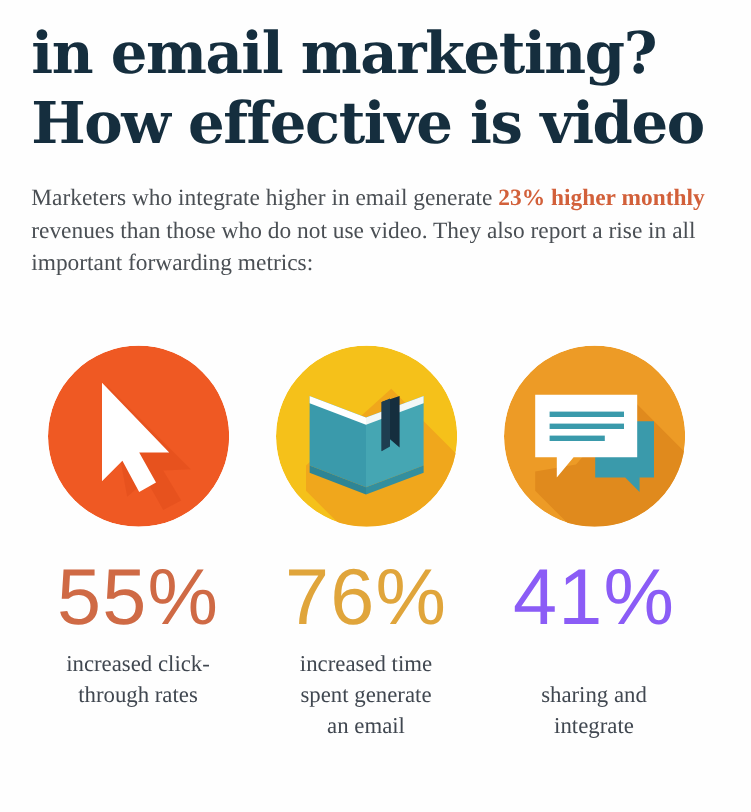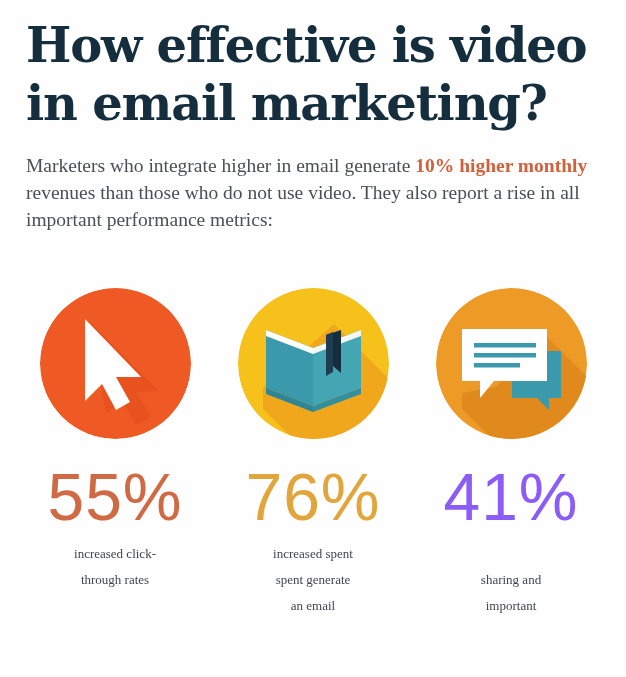--- a/index.html
+++ b/index.html
@@ -53,21 +53,21 @@
     font-weight: 700;
   }
 
   
   .stats {
     position: absolute;
     left: 0;
     right: 0;
     top: 288px;
     display: flex;
-    justify-content: space-between;
+    justify-content: flex-start;
     padding: 0 20px;
     box-sizing: border-box;
   }
   .stat {
     width: 190px;
     display: flex;
     flex-direction: column;
     align-items: center;
   }
 
@@ -99,39 +99,39 @@
     margin-top: 22px;
     white-space: nowrap;
   }
   .pct-1 { color: #cf6a45; }
   .pct-2 { color: #e0a53b; }
   .pct-3 { color: #8b5cf6; }
 
   
   .caption {
     font-family: "Liberation Serif", serif;
-    font-size: 13px;
+    font-size: 19px;
     line-height: 26px;
     color: #404750;
     text-align: center;
     margin-top: 8px;
     max-width: 185px;
   }
 </style>
 </head>
 <body>
 
 <div class="infographic">
 
   <h1 class="title">
+    <span class="line">in email marketing?</span>
     <span class="line">How effective is video</span>
-    <span class="line">in email marketing?</span>
   </h1>
 
-  <p class="intro"><span>Marketers who integrate higher in email generate </span><span class="hl">10% higher monthly</span><span> revenues than those who do not use video. They also report a rise in all important performance metrics:</span></p>
+  <p class="intro"><span>Marketers who integrate higher in email generate </span><span class="hl">23% higher monthly</span><span> revenues than those who do not use video. They also report a rise in all important forwarding metrics:</span></p>
 
   <div class="stats">
 
     <div class="stat">
       <div class="circle">
         <svg viewBox="0 0 151 151" xmlns="http://www.w3.org/2000/svg">
           <circle cx="75.5" cy="75.5" r="75.5" fill="#ef5923"></circle>
           <path d="M49 33 L49 33 L119 103 L96 104 L111 129 L96 137 L82 112 L66 126 Z" fill="#e04d1b" opacity="0.55"></path>
           <path d="M45 31 L45 113 L62 96 L76 122 L90 114 L76 89 L101 89 Z" fill="#ffffff"></path>
         </svg>
@@ -153,21 +153,21 @@
           <path d="M28 42 L75 60 L75 66 L28 48 Z" fill="#ffffff"></path>
           <path d="M123 42 L75 60 L75 66 L123 48 Z" fill="#f2f7f7"></path>
           <path d="M28 100 L75 118 L75 124 L28 106 Z" fill="#2e8595"></path>
           <path d="M123 100 L75 118 L75 124 L123 106 Z" fill="#338f9e"></path>
           <path d="M88 47 L103 42 L103 85 L95 78 L88 88 Z" fill="#152e3e"></path>
           <path d="M88 47 L95 44 L95 84 L88 88 Z" fill="#1e3d50"></path>
         </svg>
       </div>
       <div class="pct pct-2">76%</div>
       <div class="caption">
-        <span>increased spent</span><br>
+        <span>increased time</span><br>
         <span>spent generate</span><br>
         <span>an email</span>
       </div>
     </div>
 
     <div class="stat">
       <div class="circle">
         <svg viewBox="0 0 151 151" xmlns="http://www.w3.org/2000/svg">
           <circle cx="75.5" cy="75.5" r="75.5" fill="#ed9b26"></circle>
           <path d="M107 45 L151 89 L151 112 L112 151 L56 151 L26 121 L26 105 L60 99 Z" fill="#e08a1d"></path>
@@ -175,18 +175,18 @@
           <path d="M26 41 L111 41 L111 93 L58 93 L44 110 L44 93 L26 93 Z" fill="#ffffff"></path>
           <rect x="38" y="55" width="62" height="4.5" fill="#3a9aab"></rect>
           <rect x="38" y="65" width="62" height="4.5" fill="#3a9aab"></rect>
           <rect x="38" y="75" width="46" height="4.5" fill="#3a9aab"></rect>
         </svg>
       </div>
       <div class="pct pct-3">41%</div>
       <div class="caption">
         <br>
         <span>sharing and</span><br>
-        <span>important</span>
+        <span>integrate</span>
       </div>
     </div>
 
   </div>
 </div>
 
 </body></html>

